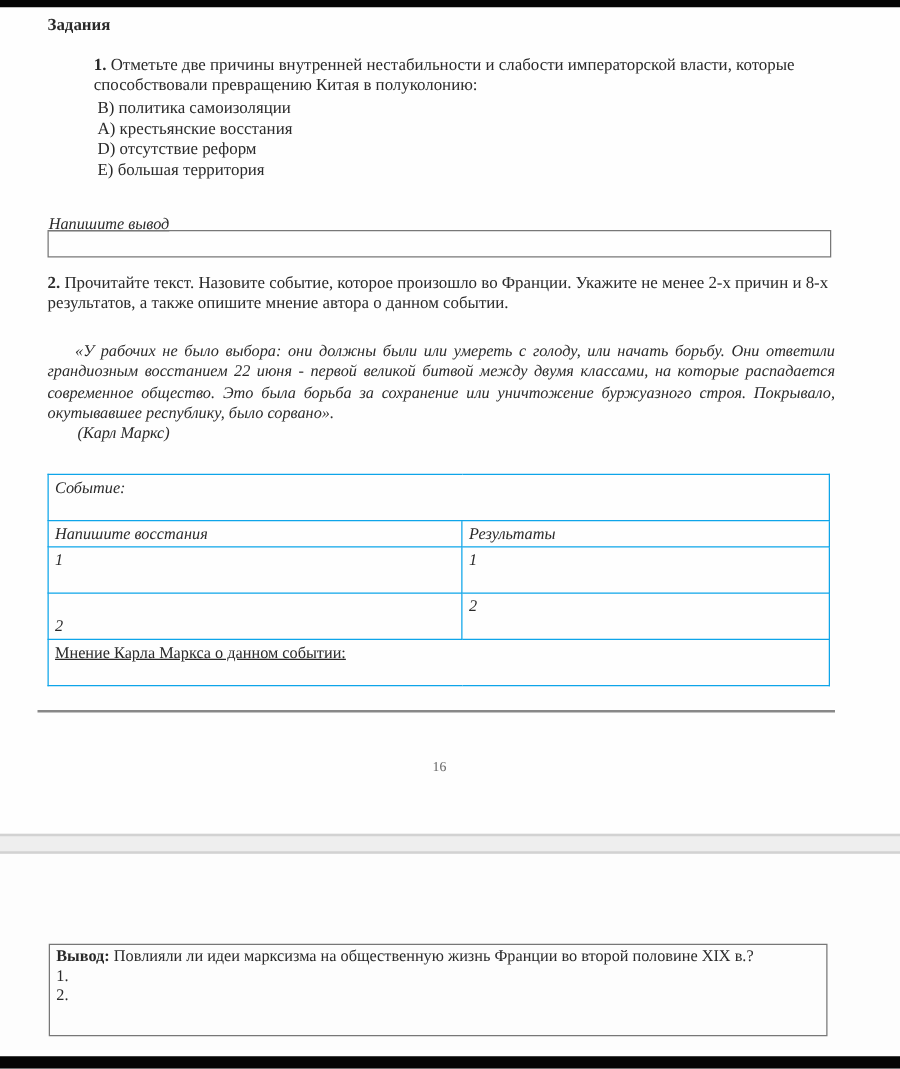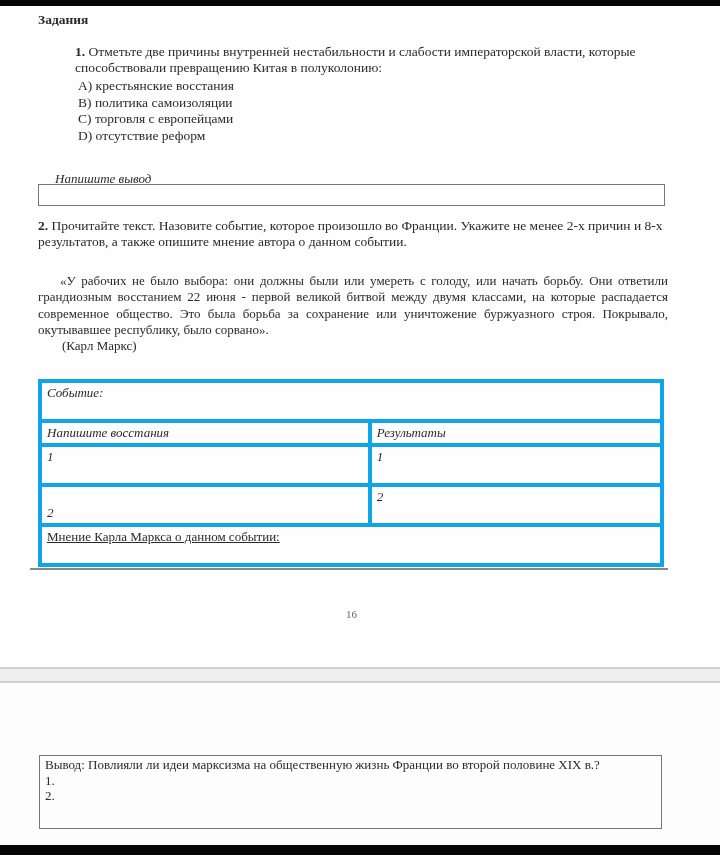--- a/index.html
+++ b/index.html
@@ -9,59 +9,59 @@
     font-family: "Liberation Serif", "DejaVu Serif", serif;
     color: #2a2a2a;
   }
   .topbar { position: absolute; left: 0; top: 0; width: 720px; height: 6px; background: #050505; }
   .bottombar { position: absolute; left: 0; top: 845px; width: 720px; height: 10px; background: #050505; }
   .page1 { position: absolute; left: 0; top: 6px; width: 720px; height: 661px; background: #fefefe; }
   .title { position: absolute; left: 38px; top: 12px; font-size: 13.5px; font-weight: bold; }
   .q1 { position: absolute; left: 38px; top: 44px; width: 640px; font-size: 13.5px; line-height: 16px; margin-left: 37px; }
   .q1 b, .q2 b { font-weight: bold; }
   .options { position: absolute; left: 78px; top: 78px; font-size: 13.5px; line-height: 16.5px; }
-  .write-label { position: absolute; left: 39px; top: 171px; font-size: 13px; font-style: italic; text-decoration: underline; margin-left: 16px; }
+  .write-label { position: absolute; left: 39px; top: 171px; font-size: 13px; font-style: italic; text-decoration: underline; }
   .answer-box { position: absolute; left: 38px; top: 184px; width: 627px; height: 22px; border: 1px solid #777; box-sizing: border-box; }
   .q2 { position: absolute; left: 38px; top: 218px; width: 640px; font-size: 13.5px; line-height: 16px; }
-  .quote { position: absolute; left: 38px; top: 273px; width: 630px; font-size: 13px; line-height: 16.3px; text-align: justify; text-indent: 22px; }
+  .quote { position: absolute; left: 38px; top: 273px; width: 630px; font-size: 13px; line-height: 16.3px; font-style: italic; text-align: justify; text-indent: 22px; }
   .quote-author { display: block; text-indent: 0; margin-left: 24px; }
   table.task { position: absolute; left: 38px; top: 379px; width: 626px; border-collapse: collapse; font-size: 13px; }
-  table.task td { border: 4px solid #0ea5e9; padding: 2px 5px; vertical-align: top; margin-left: 28px; }
+  table.task td { border: 1px solid #0ea5e9; padding: 2px 5px; vertical-align: top; margin-left: 28px; }
   .it { font-style: italic; }
   .row-event td { height: 32px; }
   .row-head td { height: 14px; }
   .row-1 td { height: 32px; vertical-align: bottom; }
   .row-2 td { height: 32px; }
   .row-2 td.left { vertical-align: bottom; }
   .row-opinion td { height: 32px; text-decoration: underline; }
   .rule { position: absolute; left: 30px; top: 568px; width: 638px; height: 2px; background: #888; }
   .pagenum { position: absolute; left: 346px; top: 608px; font-size: 11px; color: #666; }
   .separator { position: absolute; left: 0; top: 667px; width: 720px; height: 16px; background: #eeeeee; border-top: 2px solid #d2d2d2; border-bottom: 2px solid #d2d2d2; box-sizing: border-box; }
   .conclusion { position: absolute; left: 39px; top: 755px; width: 623px; height: 74px; border: 1px solid #777; box-sizing: border-box; padding: 1px 5px; font-size: 13px; line-height: 15.5px; }
-  .conclusion b { font-weight: normal; }
+  .conclusion b { font-weight: bold; }
 </style>
 </head>
 <body>
 
 <div class="topbar"></div>
 
 <div class="page1"></div>
 
 <div class="title">Задания</div>
 
 <div class="q1">
   <b>1.</b>
   <span>Отметьте две причины внутренней нестабильности и слабости императорской власти, которые способствовали превращению Китая в полуколонию:</span>
 </div>
 
 <div class="options">
+  <div>В) политика самоизоляции</div>
   <div>А) крестьянские восстания</div>
-  <div>В) политика самоизоляции</div>
-  <div>С) торговля с европейцами</div>
   <div>D) отсутствие реформ</div>
+  <div>Е) большая территория</div>
 </div>
 
 <div class="write-label">Напишите вывод</div>
 <div class="answer-box"></div>
 
 <div class="q2">
   <b>2.</b>
   <span>Прочитайте текст. Назовите событие, которое произошло во Франции. Укажите не менее 2-х причин и 8-х результатов, а также опишите мнение автора о данном событии.</span>
 </div>
 

